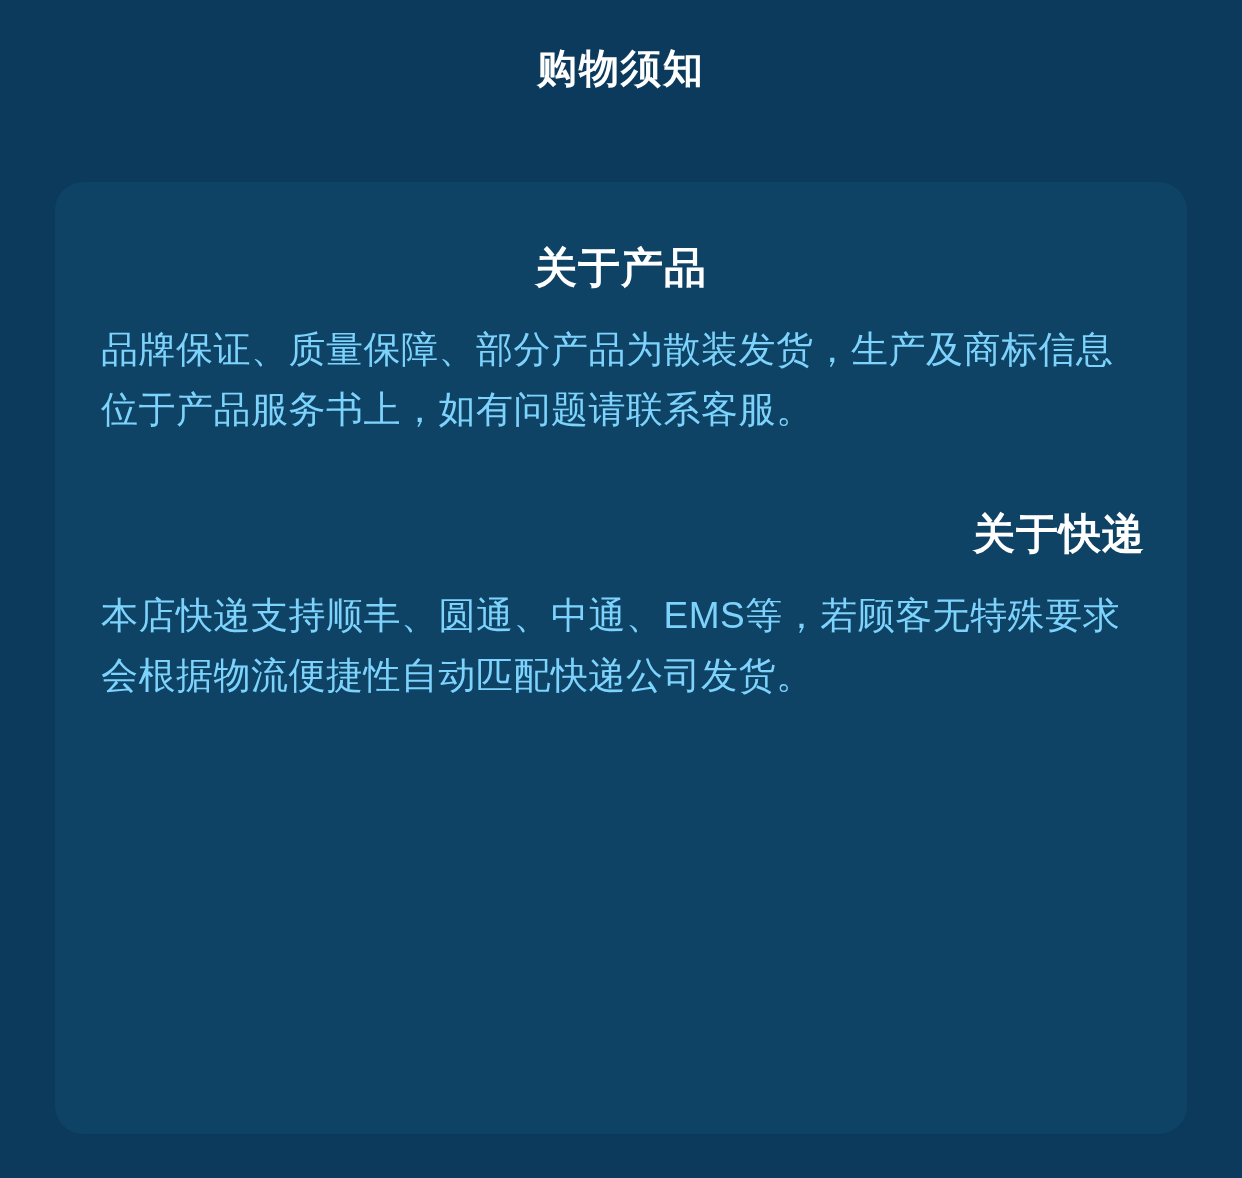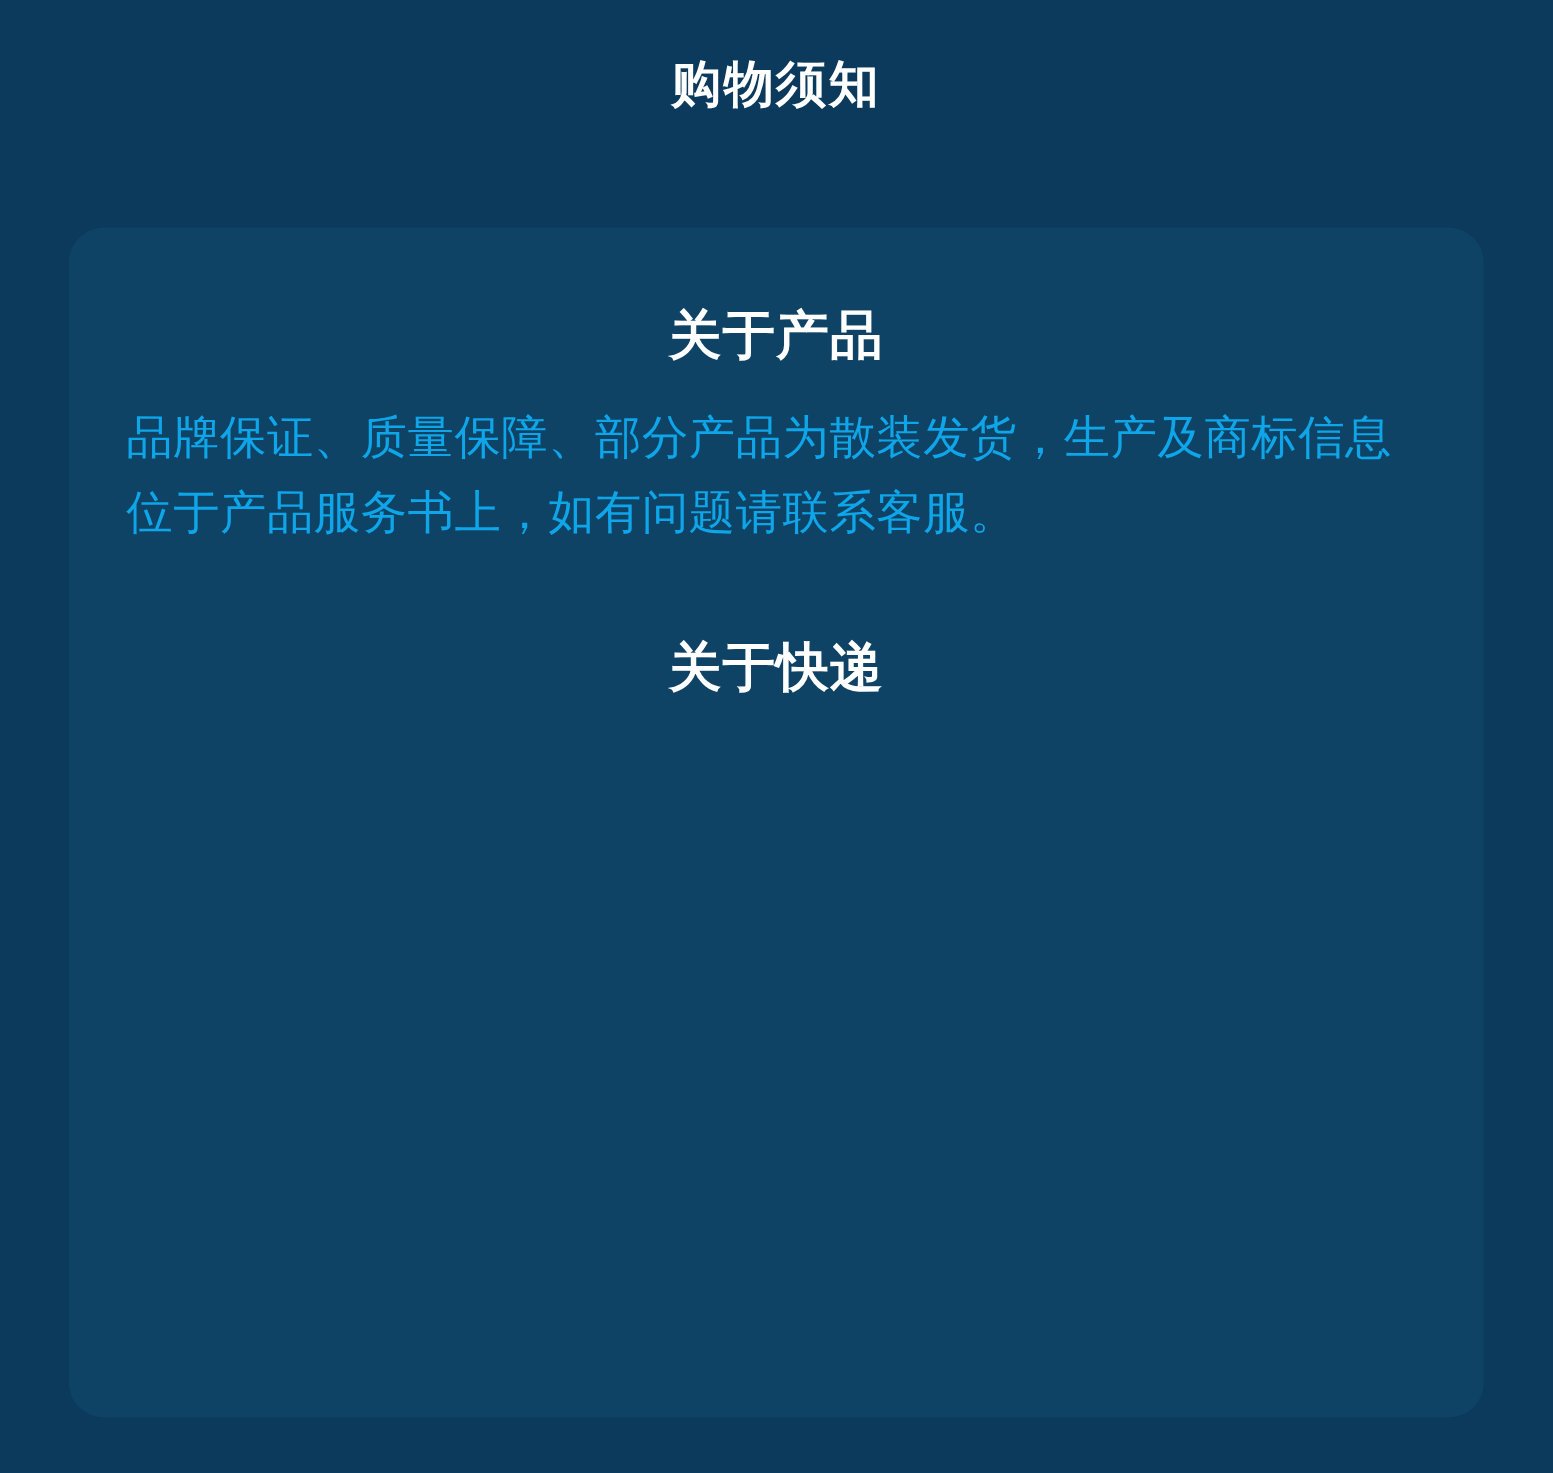--- a/index.html
+++ b/index.html
@@ -48,44 +48,45 @@
     text-align: center;
     font-size: 42px;
     font-weight: bold;
     color: #ffffff;
     margin: 13px 0 24px 0;
     letter-spacing: 1px;
   }
   .section-body {
     font-size: 37px;
     line-height: 1.62;
-    color: #0ea5e9;
+    color: #7dd3fc;
     letter-spacing: 0.5px;
     text-align: left;
     padding: 0 4px;
   }
   .sec-product .section-title { margin-top: 18px; }
-  .sec-shipping .section-title { margin-top: 66px; }
+  .sec-shipping .section-title { margin-top: 66px; text-align: right; }
   .sec-aftersale .section-title { margin-top: 66px; }
 </style>
 </head>
 <body>
 
 <div class="page">
 
   <div class="page-title">购物须知</div>
 
   <div class="card">
 
     <div class="section sec-product">
       <div class="section-title">关于产品</div>
       <div class="section-body">品牌保证、质量保障、部分产品为散装发货，生产及商标信息位于产品服务书上，如有问题请联系客服。</div>
     </div>
 
     <div class="section sec-shipping">
       <div class="section-title">关于快递</div>
+      <div class="section-body">本店快递支持顺丰、圆通、中通、EMS等，若顾客无特殊要求会根据物流便捷性自动匹配快递公司发货。</div>
     </div>
 
     <div class="section sec-aftersale">
     </div>
 
   </div>
 </div>
 
 </body></html>

